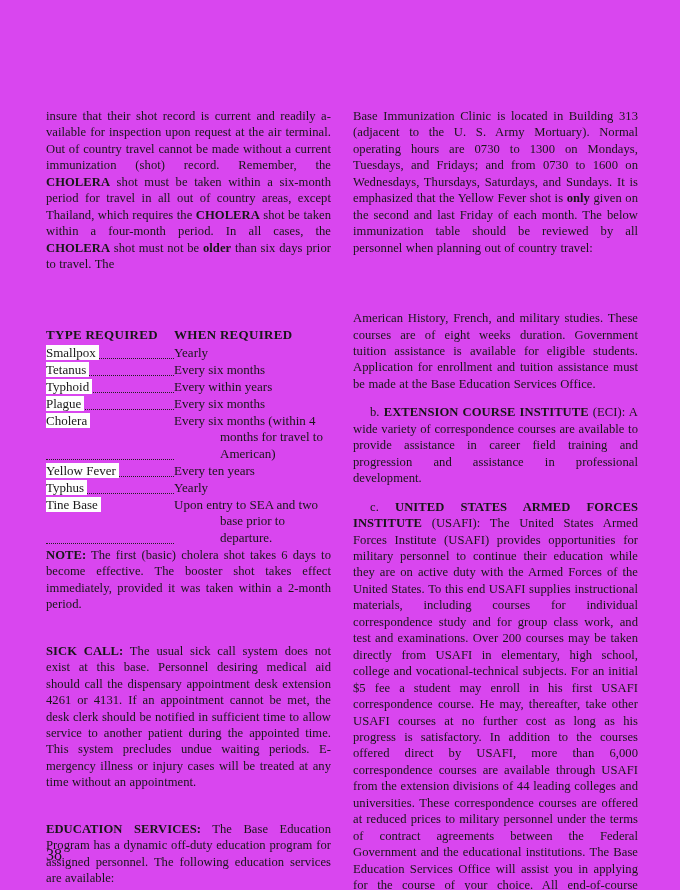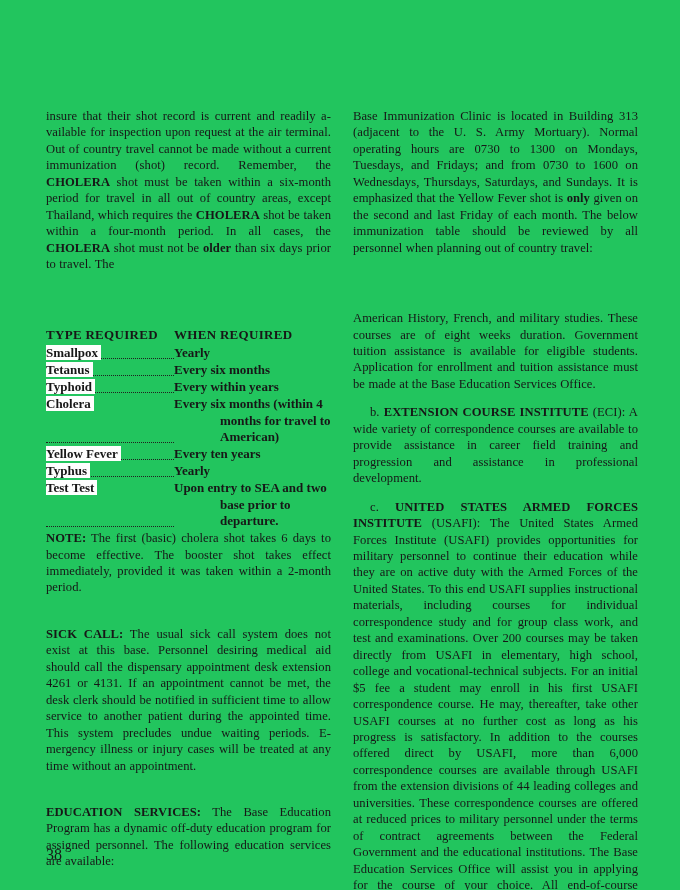--- a/index.html
+++ b/index.html
@@ -12,21 +12,21 @@
     height: 890px;
     position: relative;
     font-family: "Liberation Serif", "DejaVu Serif", serif;
     color: #171717;
     overflow: hidden;
   }
 
   .page {
     position: absolute;
     inset: 0;
-    background: #22c55e;
+    background: #d946ef;
   }
 
   .columns {
     position: absolute;
     left: 46px;
     top: 108px;
     width: 592px;
     height: 720px;
     display: flex;
     gap: 22px;
@@ -72,21 +72,20 @@
     text-align: left;
     font-weight: bold;
     padding: 0 0 2px 0;
     vertical-align: bottom;
     letter-spacing: 0.3px;
   }
   .imm-table th.th-type { width: 128px; }
   .imm-table td {
     padding: 0;
     vertical-align: top;
-    font-weight: bold;
   }
   .td-type {
     width: 128px;
     white-space: nowrap;
     position: relative;
     overflow: hidden;
   }
   .td-type .nm { background: #fefefe; padding-right: 3px; position: relative; z-index: 2; }
   .td-type .leader {
     position: absolute;
@@ -140,33 +139,37 @@
             </tr>
             <tr>
               <td class="td-type"><span class="leader"></span><span class="nm">Tetanus</span></td>
               <td class="td-when"><span>Every six months</span></td>
             </tr>
             <tr>
               <td class="td-type"><span class="leader"></span><span class="nm">Typhoid</span></td>
               <td class="td-when"><span>Every within years</span></td>
             </tr>
             <tr>
+              <td class="td-type"><span class="leader"></span><span class="nm">Plague</span></td>
+              <td class="td-when"><span>Every six months</span></td>
+            </tr>
+            <tr>
               <td class="td-type"><span class="leader"></span><span class="nm">Cholera</span></td>
               <td class="td-when"><span>Every six months (within 4</span><span class="cont">months for travel to American)</span></td>
             </tr>
             <tr>
               <td class="td-type"><span class="leader"></span><span class="nm">Yellow Fever</span></td>
               <td class="td-when"><span>Every ten years</span></td>
             </tr>
             <tr>
               <td class="td-type"><span class="leader"></span><span class="nm">Typhus</span></td>
               <td class="td-when"><span>Yearly</span></td>
             </tr>
             <tr>
-              <td class="td-type"><span class="leader"></span><span class="nm">Test Test</span></td>
+              <td class="td-type"><span class="leader"></span><span class="nm">Tine Base</span></td>
               <td class="td-when"><span>Upon entry to SEA and two</span><span class="cont">base prior to departure.</span></td>
             </tr>
           </tbody>
       </table>
 
       <p class="para note-block"><b>NOTE:</b><span>  The first (basic) cholera shot takes 6 days to become effective.  The booster shot takes effect immediately, provided it was taken within a 2-month period.</span></p>
 
       <p class="para gap-lg"><b>SICK CALL:</b><span>  The usual sick call system does not exist at this base.  Personnel desiring medical aid should call the dispensary appointment desk extension 4261 or 4131.  If an appointment cannot be met, the desk clerk should be notified in sufficient time to allow service to another patient during the appointed time. This system precludes undue waiting periods.   E-mergency illness or injury cases will be treated at any time without an appointment.</span></p>
 
       <p class="para gap-lg"><b>EDUCATION SERVICES:</b><span>  The Base Education Program has a dynamic off-duty education program for assigned personnel.  The following education services are available:</span></p>

